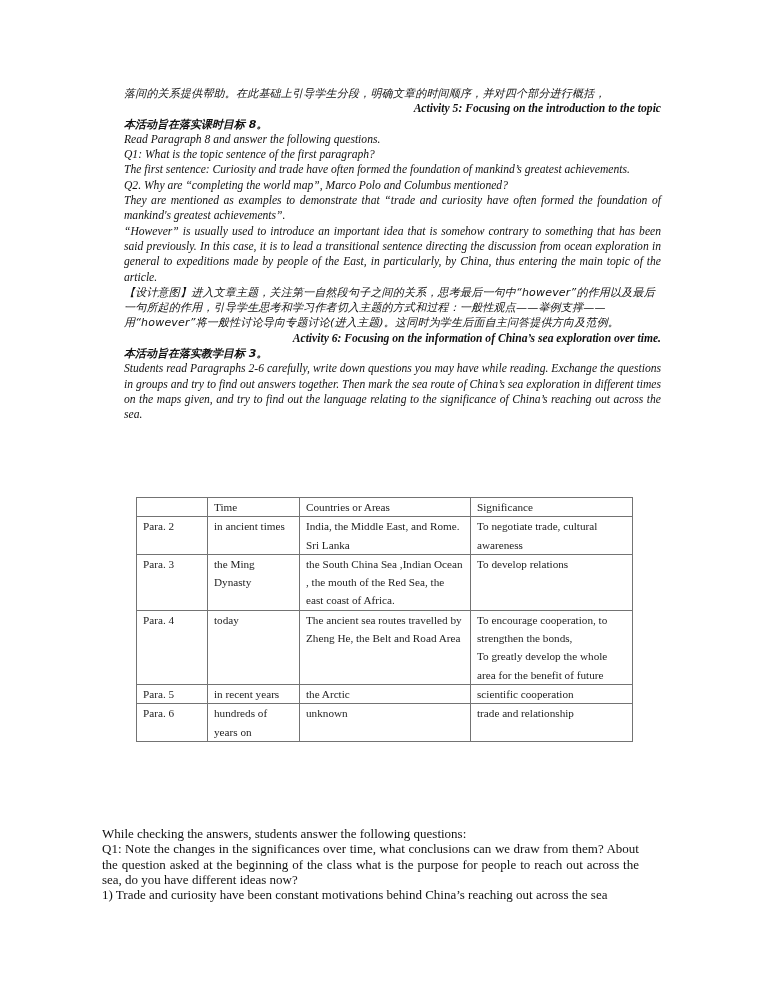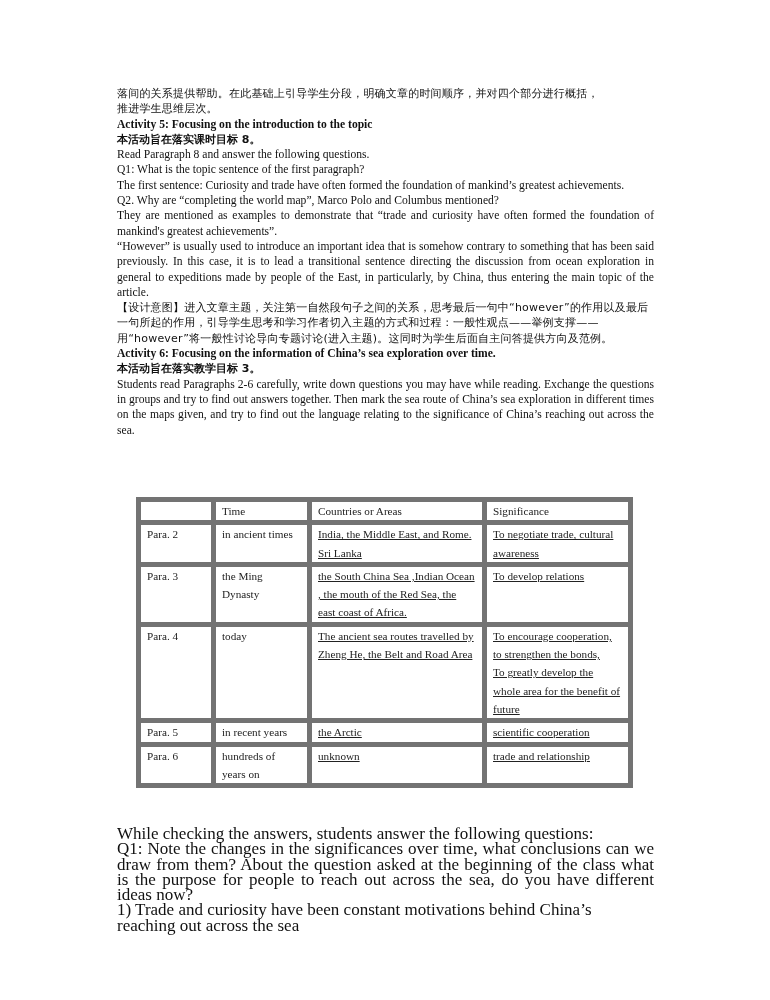--- a/index.html
+++ b/index.html
@@ -1,37 +1,36 @@
 <!DOCTYPE html>
 <html><head>
 <meta charset="utf-8">
 <style>
   html, body { margin: 0; padding: 0; background: #ffffff; }
   body { width: 770px; height: 1000px; position: relative; overflow: hidden;
          font-family: "Liberation Serif", "DejaVu Serif", serif; color: #111; }
-  .page { position: absolute; left: 117px; top: 86px; width: 537px; font-size: 11.6px; line-height: 15.3px; }
+  .page { position: absolute; left: 124px; top: 86px; width: 537px; font-size: 11.6px; line-height: 15.3px; font-style: italic; }
   .p { margin: 0; }
   .j { text-align: justify; text-align-last: left; }
-  .b { font-weight: bold; }
+  .b { font-weight: bold; text-align: right; }
   .cn { font-family: "DejaVu Sans", sans-serif; font-size: 11px; letter-spacing: 0.2px; }
   .cnb { font-family: "DejaVu Sans", sans-serif; font-size: 11px; font-weight: bold; }
   table.t { position: absolute; left: 136px; top: 497px; width: 497px; border-collapse: collapse;
             font-family: "Liberation Serif", serif; font-size: 11.2px; line-height: 18.3px; color: #222; }
-  table.t td { border: 5px solid #737373; vertical-align: top; padding: 0 6px; }
+  table.t td { border: 1px solid #737373; vertical-align: top; padding: 0 6px; }
   table.t td.c0 { width: 58px; }
   table.t td.c1 { width: 79px; }
   table.t td.c2 { width: 158px; }
-  .after { position: absolute; left: 117px; top: 826px; width: 537px; font-size: 17px; line-height: 15.3px; }
+  .after { position: absolute; left: 102px; top: 826px; width: 537px; font-size: 13px; line-height: 15.3px; }
 </style>
 </head>
 <body>
 
 <div class="page">
   <p class="p cn">落间的关系提供帮助。在此基础上引导学生分段，明确文章的时间顺序，并对四个部分进行概括，</p>
-  <p class="p cn">推进学生思维层次。</p>
   <p class="p b">Activity 5: Focusing on the introduction to the topic</p>
   <p class="p cnb">本活动旨在落实课时目标 8。</p>
   <p class="p">Read Paragraph 8 and answer the following questions.</p>
   <p class="p">Q1: What is the topic sentence of the first paragraph?</p>
   <p class="p j">The first sentence: Curiosity and trade have often formed the foundation of mankind’s greatest achievements.</p>
   <p class="p">Q2. Why are “completing the world map”, Marco Polo and Columbus mentioned?</p>
   <p class="p j">They are mentioned as examples to demonstrate that “trade and curiosity have often formed the foundation of mankind's greatest achievements”.</p>
   <p class="p j">“However” is usually used to introduce an important idea that is somehow contrary to something that has been said previously. In this case, it is to lead a transitional sentence directing the discussion from ocean exploration in general to expeditions made by people of the East, in particularly, by China, thus entering the main topic of the article.</p>
   <p class="p cn">【设计意图】进入文章主题，关注第一自然段句子之间的关系，思考最后一句中“however”的作用以及最后一句所起的作用，引导学生思考和学习作者切入主题的方式和过程：一般性观点——举例支撑——用“however”将一般性讨论导向专题讨论(进入主题)。这同时为学生后面自主问答提供方向及范例。</p>
   <p class="p b">Activity 6: Focusing on the information of China’s sea exploration over time.</p>
@@ -81,13 +80,13 @@
   </tr>
 </tbody>
   </table>
 
 <div class="after">
   <p class="p">While checking the answers, students answer the following questions:</p>
   <p class="p j">Q1: Note the changes in the significances over time, what conclusions can we draw from them? About the question asked at the beginning of the class what is the purpose for people to reach out across the sea, do you have different ideas now?</p>
   <p class="p">1) Trade and curiosity have been constant motivations behind China’s reaching out across the sea</p>
 </div>
 
-<style> .ml { white-space: pre-line; text-decoration: underline; } </style>
+<style> .ml { white-space: pre-line; } </style>
 
 </body></html>

